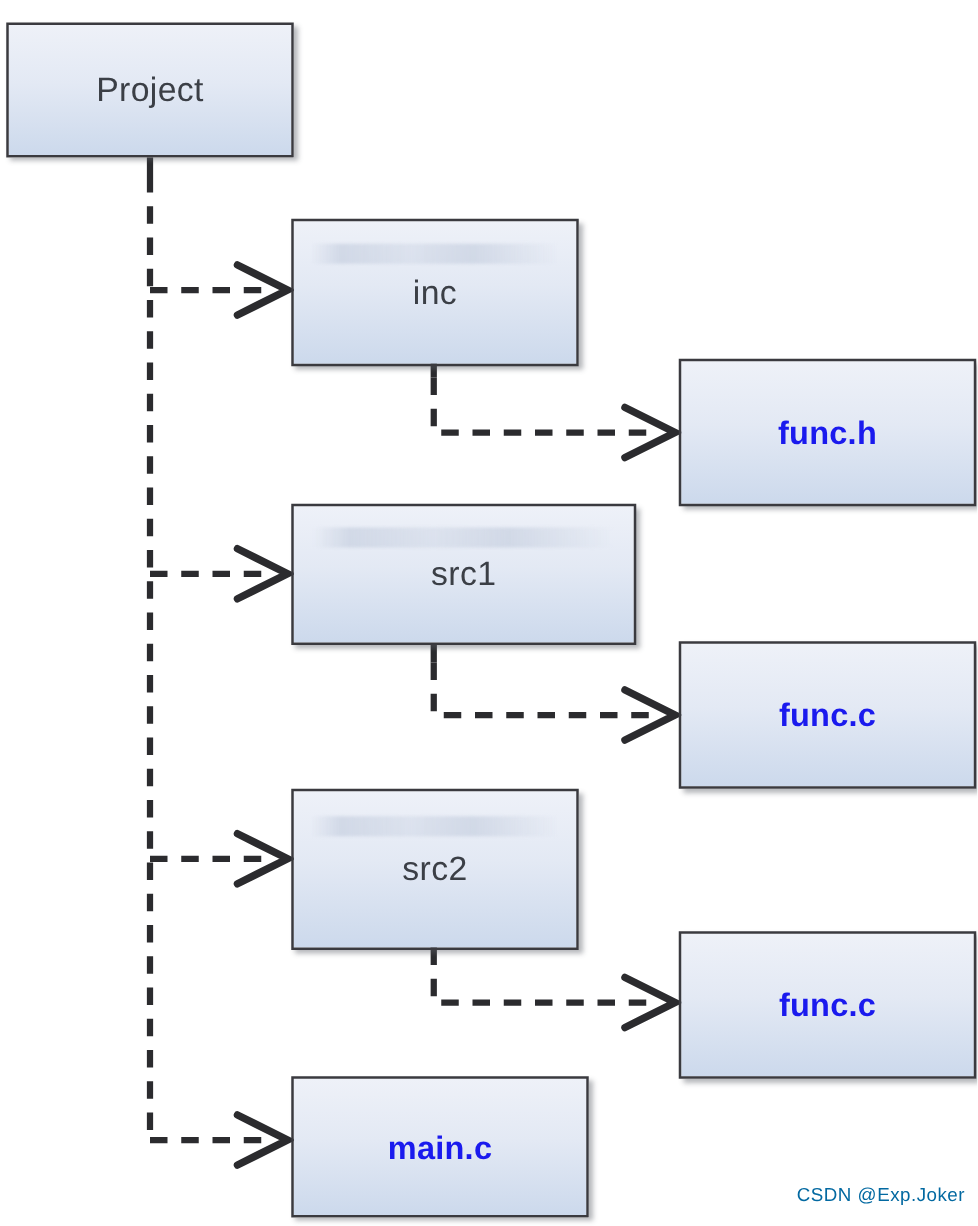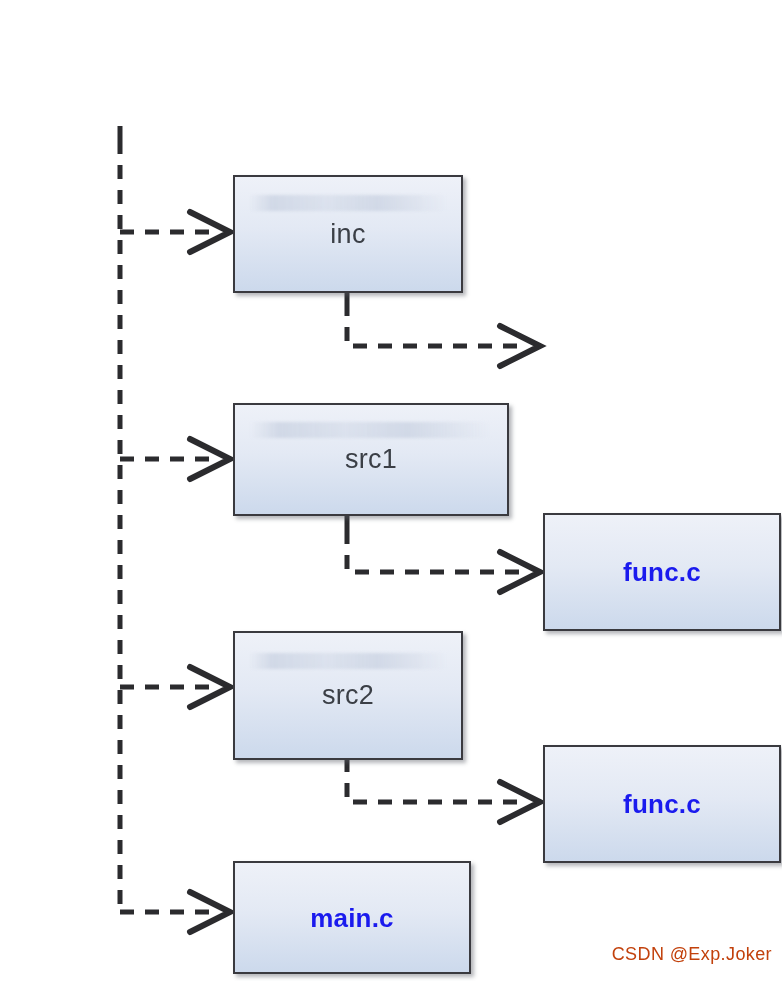--- a/index.html
+++ b/index.html
@@ -95,22 +95,22 @@
     stroke-width: 6;
     stroke-linecap: round;
     stroke-linejoin: miter;
   }
 
   
   #watermark {
     position: absolute;
     right: 10px;
     bottom: 16px;
-    font-size: 18px;
-    color: #c2410c;
+    font-size: 15px;
+    color: #0369a1;
     letter-spacing: 0.4px;
     white-space: nowrap;
     z-index: 5;
     margin-left: 44px;
   }
 </style>
 </head>
 <body>
 
 <div id="canvas">
@@ -154,26 +154,32 @@
       <path class="arrow-head" d="M500,552 L540,572 L500,592"></path>
     </g>
 
     <g>
       <path class="edge-solid" d="M347,744 L347,758"></path>
       <path class="edge-line" d="M347,758 L347,802 L522,802"></path>
       <path class="arrow-head" d="M500,782 L540,802 L500,822"></path>
     </g>
   </svg>
 
+  <div class="node" style="left:5px; top:18px; width:230px; height:108px;">
+    <span class="node-label label-folder">Project</span>
+  </div>
 
   <div class="node" style="left:233px; top:175px; width:230px; height:118px;">
     <span class="ghost"></span>
     <span class="node-label label-folder">inc</span>
   </div>
 
+  <div class="node" style="left:543px; top:287px; width:238px; height:118px;">
+    <span class="node-label label-file">func.h</span>
+  </div>
 
   <div class="node" style="left:233px; top:403px; width:276px; height:113px;">
     <span class="ghost"></span>
     <span class="node-label label-folder">src1</span>
   </div>
 
   <div class="node" style="left:543px; top:513px; width:238px; height:118px;">
     <span class="node-label label-file">func.c</span>
   </div>
 

